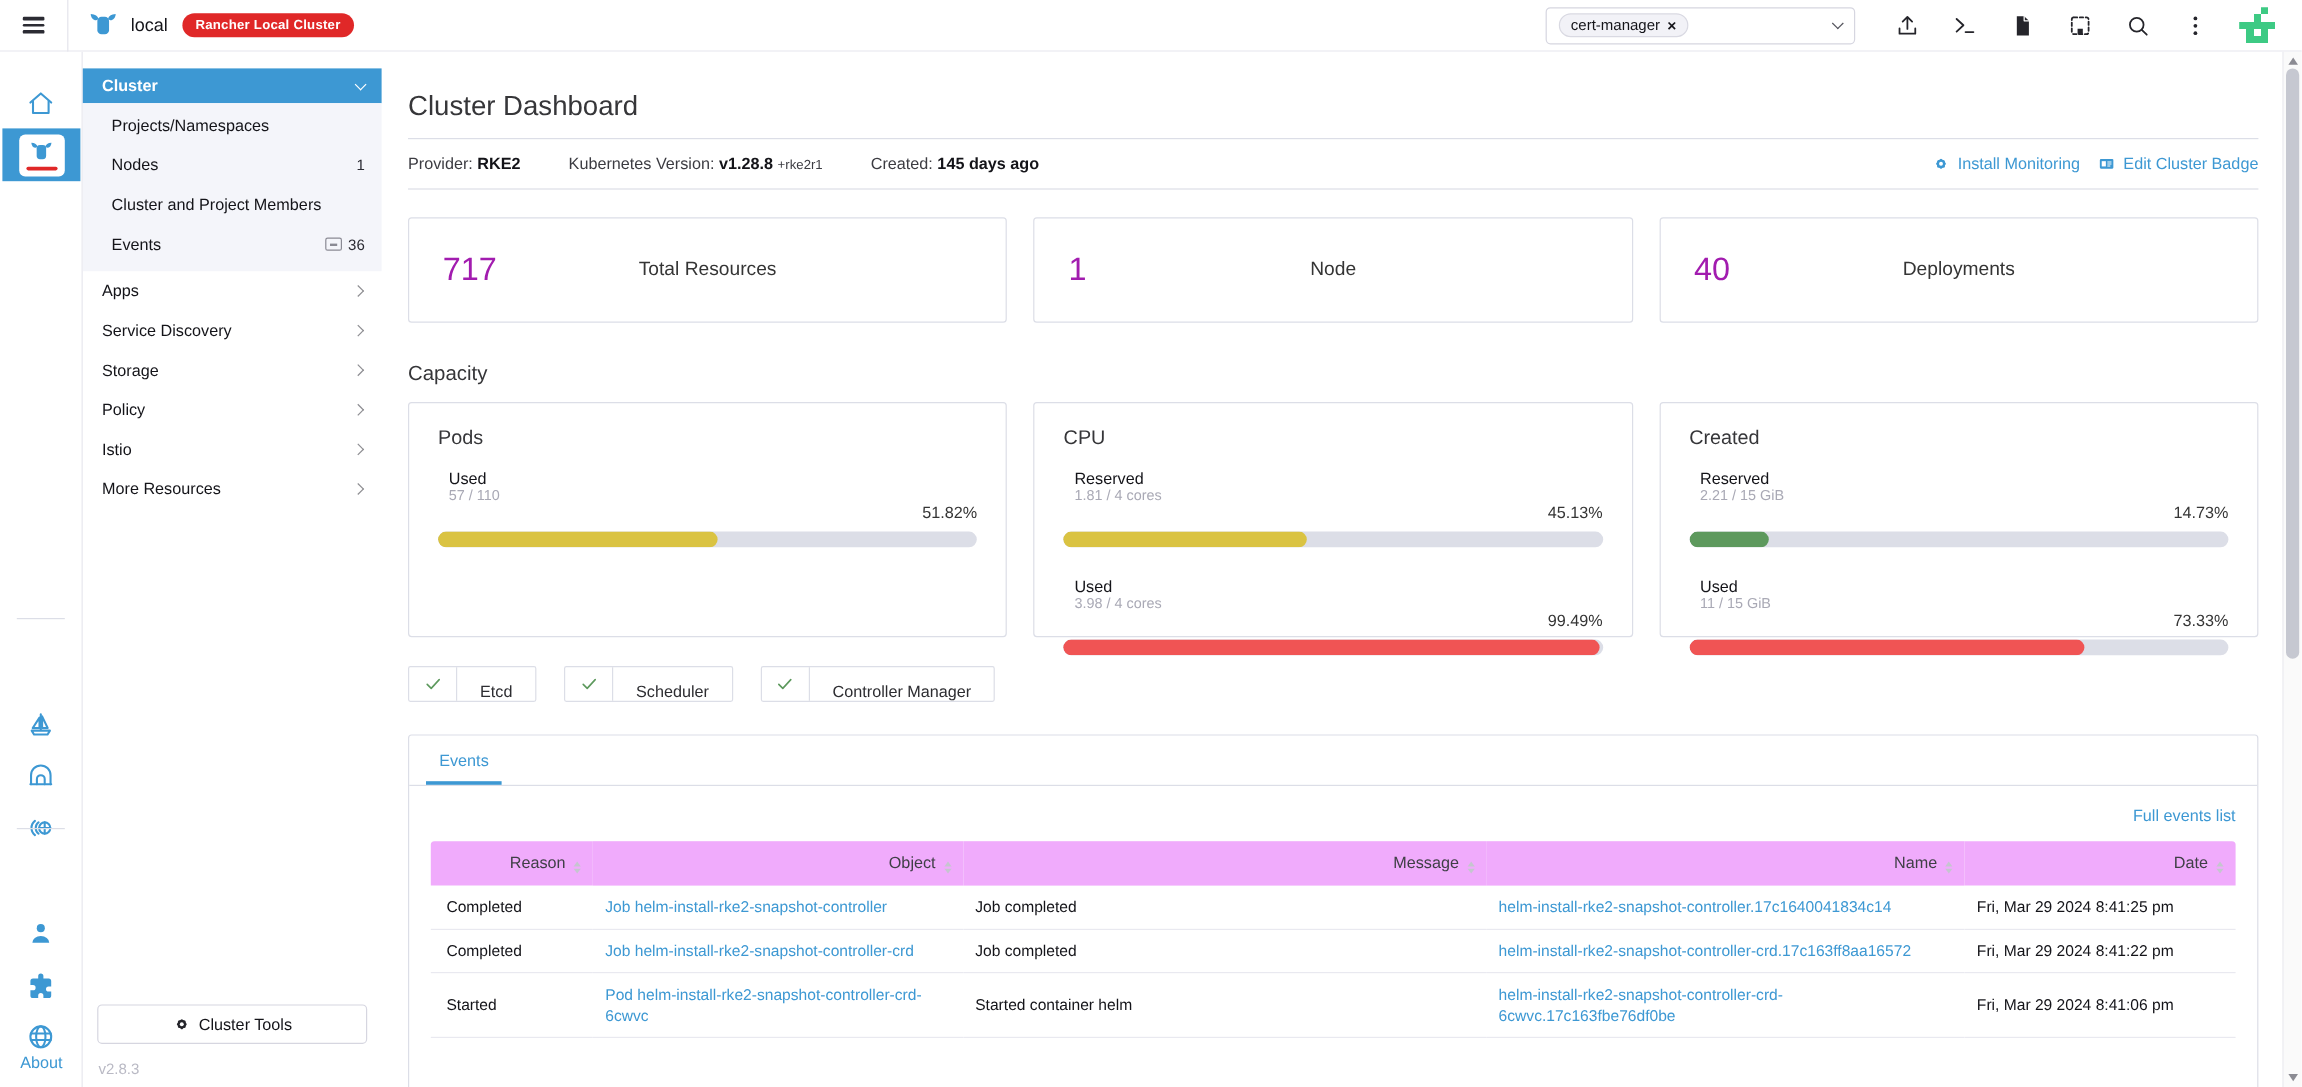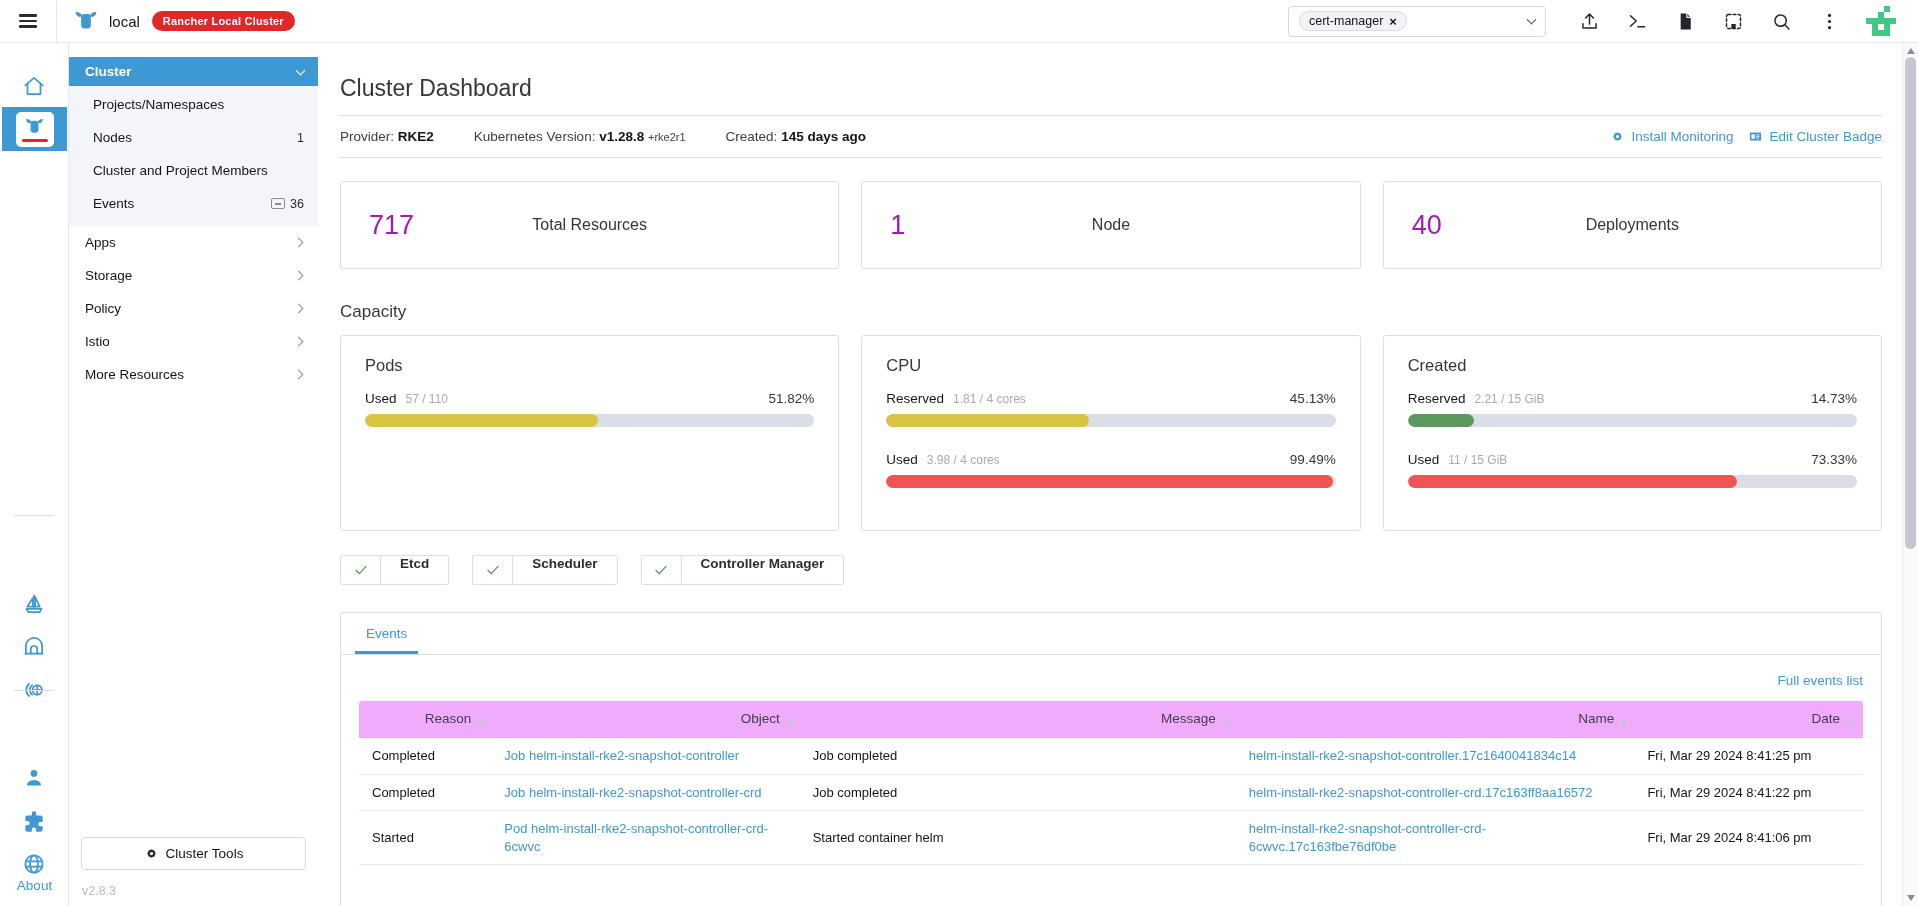--- a/index.html
+++ b/index.html
@@ -91,31 +91,31 @@
   .stat-value { position:absolute; left:28px; top:50%; transform:translateY(-50%);
     font-size:27px; color:#a21caf; }
   .stat-label { position:absolute; inset:0; display:flex; align-items:center;
     justify-content:center; font-size:16px; color:#353535; }
 
   .cap-title { margin-top:33px; font-size:17px; font-weight:400; color:#363639; }
   .cap-row { margin-top:13px; display:flex; gap:22px; }
   .cap-card { flex:1; height:196px; border:1px solid #dcdee7; border-radius:3px;
     padding:20px 24px; background:#fff; }
   .cap-card h3 { font-size:16.5px; font-weight:400; color:#363639; }
-  .g-head { display:flex; align-items:baseline; margin-top:16px; }
+  .g-head { display:flex; align-items:baseline; margin-top:16px;flex-direction:column; }
   .g-head.second { margin-top:25px; }
   .g-label { font-size:13.5px; color:#141419; }
   .g-detail { font-size:12px; color:#a9a9b5; margin-left:9px; }
   .g-pct { margin-left:auto; font-size:13.5px; color:#353535; }
   .g-bar { margin-top:8px; height:13px; border-radius:7px; background:#dcdee7; overflow:hidden; }
   .g-fill { height:100%; border-radius:7px; }
 
   .comp-row { margin-top:24px; display:flex; gap:23px; }
-  .comp { display:inline-flex; align-items:flex-start; border:1px solid #dcdee7;
-    border-radius:2px; height:30px; background:#fff;font-weight:bold; }
+  .comp { display:inline-flex; align-items:flex-end; border:1px solid #dcdee7;
+    border-radius:2px; height:30px; background:#fff; }
   .comp-check { width:40px; height:100%; display:flex; align-items:center;
     justify-content:center; border-right:1px solid #dcdee7; }
   .comp-check svg { width:16px; height:16px; }
   .comp-label { padding:0 19px; font-size:13.5px; color:#2d2d31; }
 
   .events-panel { margin-top:27px; border:1px solid #dcdee7; border-radius:3px;
     height:560px; background:#fff; }
   .tabs { height:42px; border-bottom:1px solid #dcdee7; display:flex; align-items:stretch; }
   .tab { margin-left:14px; padding:0 11px; display:flex; align-items:center;
     color:#3d98d3; font-size:13.5px; position:relative; cursor:pointer; }
@@ -322,20 +322,24 @@
     </div>
   </div>
   <div>
 
 
       <div class="group-item">
         <span>Apps</span>
         <span class="chev"></span>
       </div>
 
+      <div class="group-item">
+        <span>Service Discovery</span>
+        <span class="chev"></span>
+      </div>
 
       <div class="group-item">
         <span>Storage</span>
         <span class="chev"></span>
       </div>
 
       <div class="group-item">
         <span>Policy</span>
         <span class="chev"></span>
       </div>

